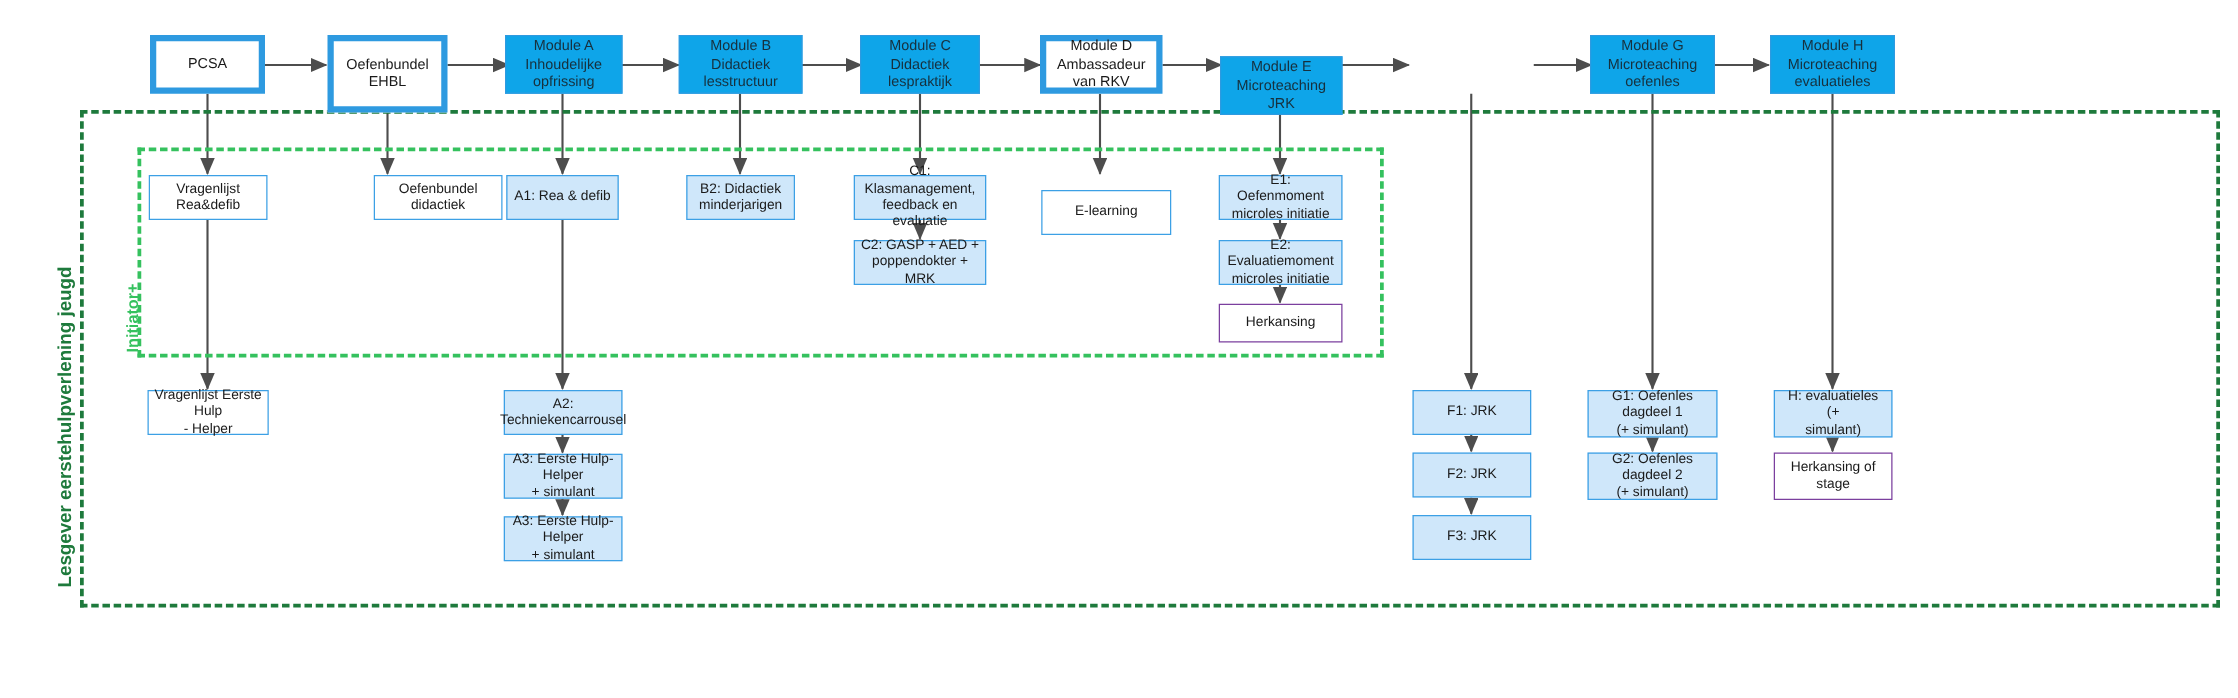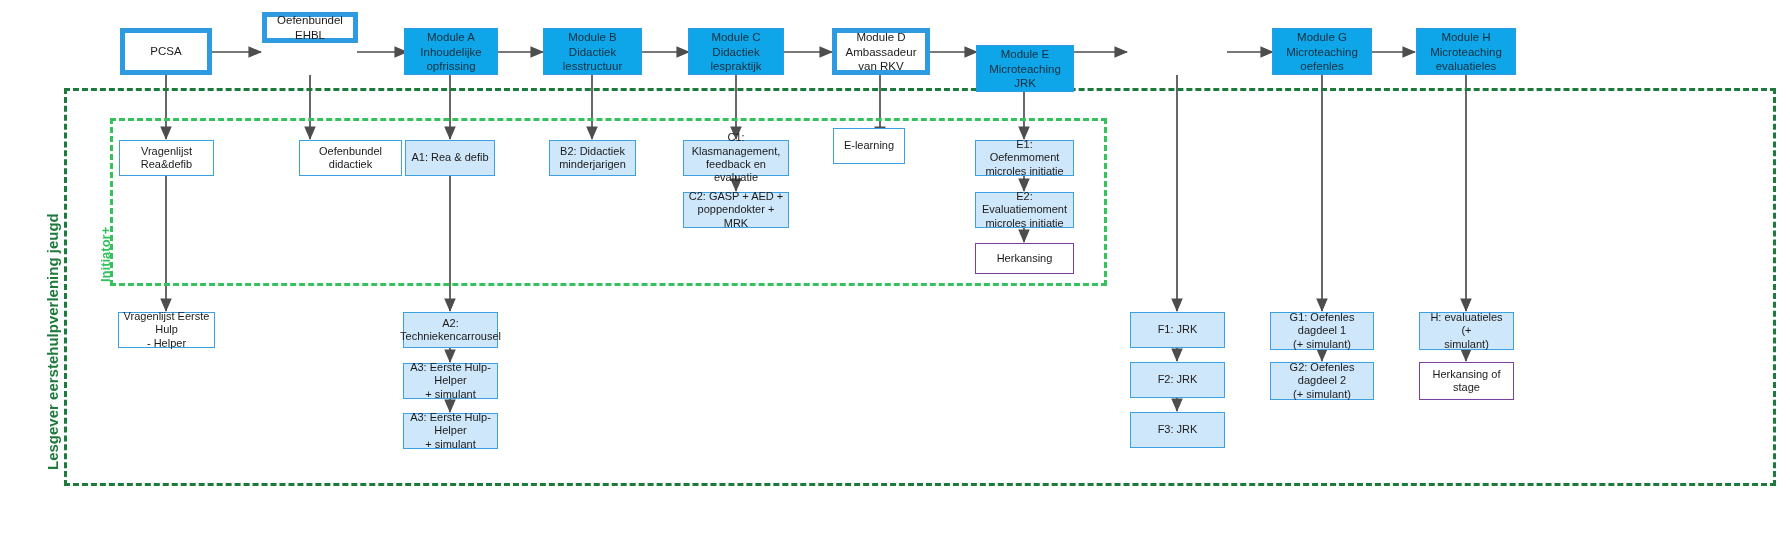--- a/index.html
+++ b/index.html
@@ -151,21 +151,21 @@
       <line x1="1322" y1="75" x2="1322" y2="311"></line>
       <line x1="1322" y1="350" x2="1322" y2="361"></line>
 
       <line x1="1466" y1="75" x2="1466" y2="311"></line>
       <line x1="1466" y1="350" x2="1466" y2="361"></line>
     </g>
   </svg>
 
   <div class="node v-module-outline" style="left:120px; top:28px; width:92px; height:47px;">PCSA</div>
 
-  <div class="node v-module-outline" style="left:262px; top:12px; width:96px; height:31px;">Oefenbundel EHBL</div>
+  <div class="node v-module-outline" style="left:262px; top:28px; width:96px; height:62px;">Oefenbundel EHBL</div>
 
   <div class="node v-module-filled" style="left:404px; top:28px; width:94px; height:47px;">Module A<br>Inhoudelijke opfrissing</div>
 
   <div class="node v-module-filled" style="left:543px; top:28px; width:99px; height:47px;">Module B<br>Didactiek lesstructuur</div>
 
   <div class="node v-module-filled" style="left:688px; top:28px; width:96px; height:47px;">Module C<br>Didactiek lespraktijk</div>
 
   <div class="node v-module-outline" style="left:832px; top:28px; width:98px; height:47px;text-align:center;">Module D<br>Ambassadeur van RKV</div>
 
   <div class="node v-module-filled" style="left:976px; top:28px; width:98px; height:47px;margin-top:17px;">Module E<br>Microteaching JRK</div>
@@ -180,21 +180,21 @@
   <div class="node v-sub-outline" style="left:259px; top:140px; width:103px; height:36px;margin-left:40px;">Oefenbundel didactiek</div>
 
   <div class="node v-sub-filled" style="left:405px; top:140px; width:90px; height:36px;">A1: Rea &amp; defib</div>
 
   <div class="node v-sub-filled" style="left:549px; top:140px; width:87px; height:36px;">B2: Didactiek<br>minderjarigen</div>
 
   <div class="node v-sub-filled" style="left:683px; top:140px; width:106px; height:36px;">C1: Klasmanagement,<br>feedback en evaluatie</div>
 
   <div class="node v-sub-filled" style="left:683px; top:192px; width:106px; height:36px;">C2: GASP + AED +<br>poppendokter + MRK</div>
 
-  <div class="node v-sub-outline" style="left:833px; top:128px; width:72px; height:36px;">E-learning</div>
+  <div class="node v-sub-outline" style="left:833px; top:152px; width:104px; height:36px;">E-learning</div>
 
   <div class="node v-sub-filled" style="left:975px; top:140px; width:99px; height:36px;">E1: Oefenmoment<br>microles initiatie</div>
 
   <div class="node v-sub-filled" style="left:975px; top:192px; width:99px; height:36px;">E2: Evaluatiemoment<br>microles initiatie</div>
 
   <div class="node v-retake" style="left:975px; top:243px; width:99px; height:31px;">Herkansing</div>
 
   <div class="node v-sub-outline" style="left:118px; top:312px; width:97px; height:36px;">Vragenlijst Eerste Hulp<br>- Helper</div>
 
   <div class="node v-sub-filled" style="left:403px; top:312px; width:95px; height:36px;">A2:<br>Techniekencarrousel</div>

